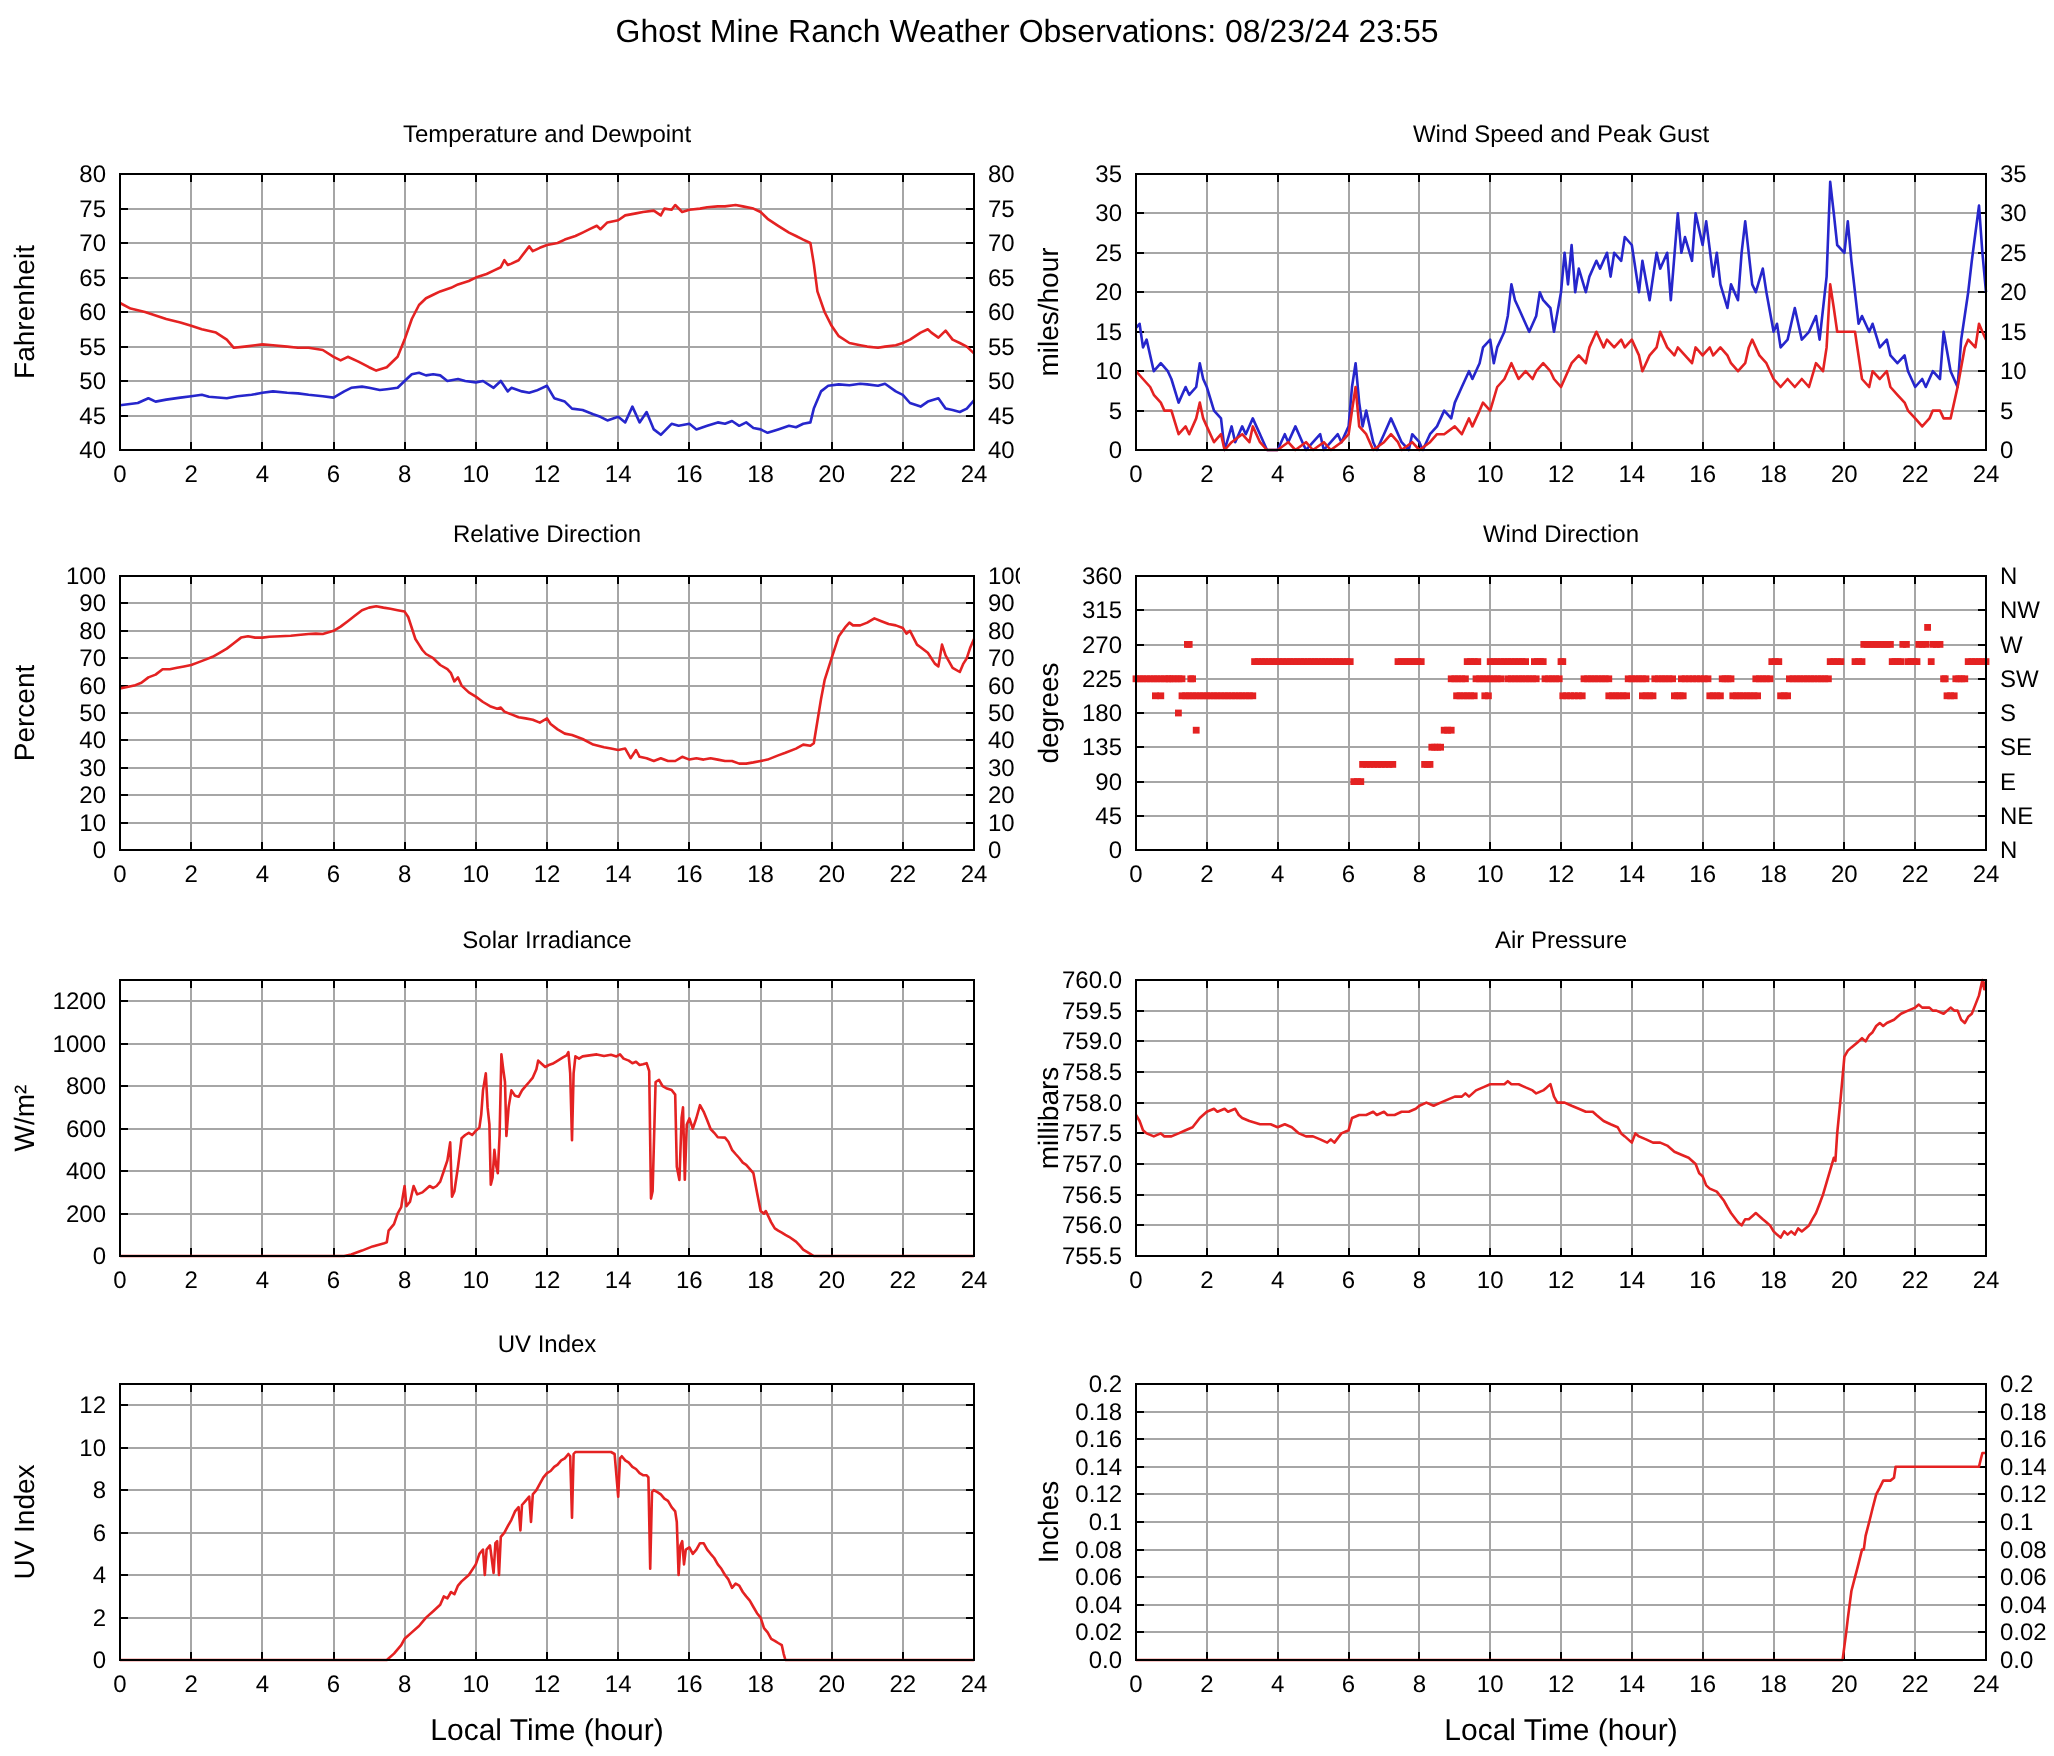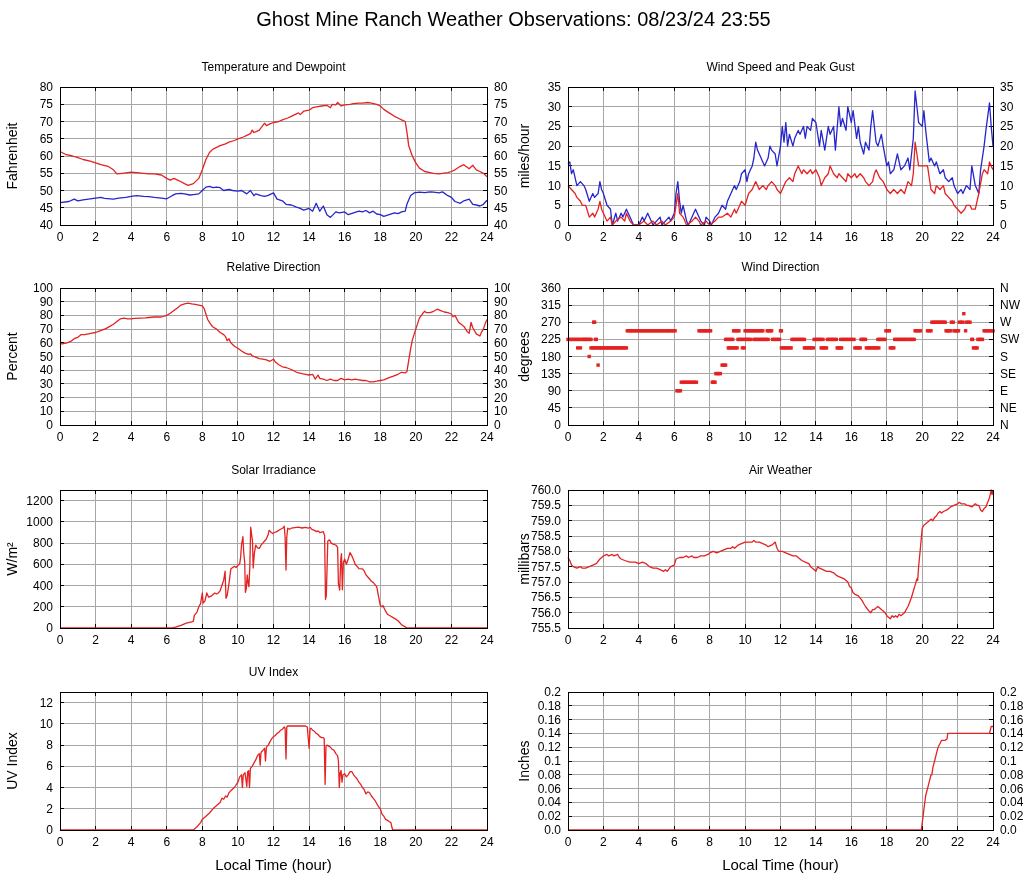--- a/index.html
+++ b/index.html
@@ -1,19 +1,19 @@
 <!DOCTYPE html>
 <html><head>
 <meta charset="utf-8">
 <style>
   html,body{margin:0;padding:0;background:#ffffff;}
   body{width:1027px;height:878px;position:relative;overflow:hidden;
        font-family:"Liberation Sans",sans-serif;color:#000;}
   #page-title{position:absolute;top:8px;left:0;width:100%;text-align:center;
-       font-size:20px;white-space:nowrap;}
+       font-size:16px;white-space:nowrap;}
   figure.chart{margin:0;padding:0;position:absolute;}
   .chart-title{position:absolute;transform:translateX(-50%);white-space:nowrap;
        font-size:12px;}
   .plot{position:absolute;left:0;top:0;}
   svg text{font-family:"Liberation Sans",sans-serif;font-size:12px;fill:#000;}
   svg .axlab{font-size:14px;}
   svg .xlab{font-size:15px;}
 </style>
 </head>
 <body>
@@ -836,21 +836,21 @@
             <text x="53" y="141.53846153846155" text-anchor="end">400</text>
             <text x="53" y="120.3076923076923" text-anchor="end">600</text>
             <text x="53" y="99.07692307692307" text-anchor="end">800</text>
             <text x="53" y="77.84615384615384" text-anchor="end">1000</text>
             <text x="53" y="56.61538461538461" text-anchor="end">1200</text>
           </g>
           <text transform="translate(17 111) rotate(-90)" text-anchor="middle" class="axlab">W/m²</text>
         </svg></div>
   </figure>
   <figure class="chart" style="left: 512px; top: 448px; width: 515px; height: 215px;">
-    <div class="chart-title" style="left: 268.5px; top: 15px;">Air Weather</div>
+    <div class="chart-title" style="left: 268.5px; top: 15px;">Air Pressure</div>
     <div class="plot"><svg width="515" height="215">
           <g stroke="#a6a6a6" stroke-width="1" shape-rendering="crispEdges">
             <line x1="91.41666666666666" y1="42" x2="91.41666666666666" y2="180"></line>
             <line x1="126.83333333333333" y1="42" x2="126.83333333333333" y2="180"></line>
             <line x1="162.25" y1="42" x2="162.25" y2="180"></line>
             <line x1="197.66666666666666" y1="42" x2="197.66666666666666" y2="180"></line>
             <line x1="233.08333333333334" y1="42" x2="233.08333333333334" y2="180"></line>
             <line x1="268.5" y1="42" x2="268.5" y2="180"></line>
             <line x1="303.9166666666667" y1="42" x2="303.9166666666667" y2="180"></line>
             <line x1="339.3333333333333" y1="42" x2="339.3333333333333" y2="180"></line>

